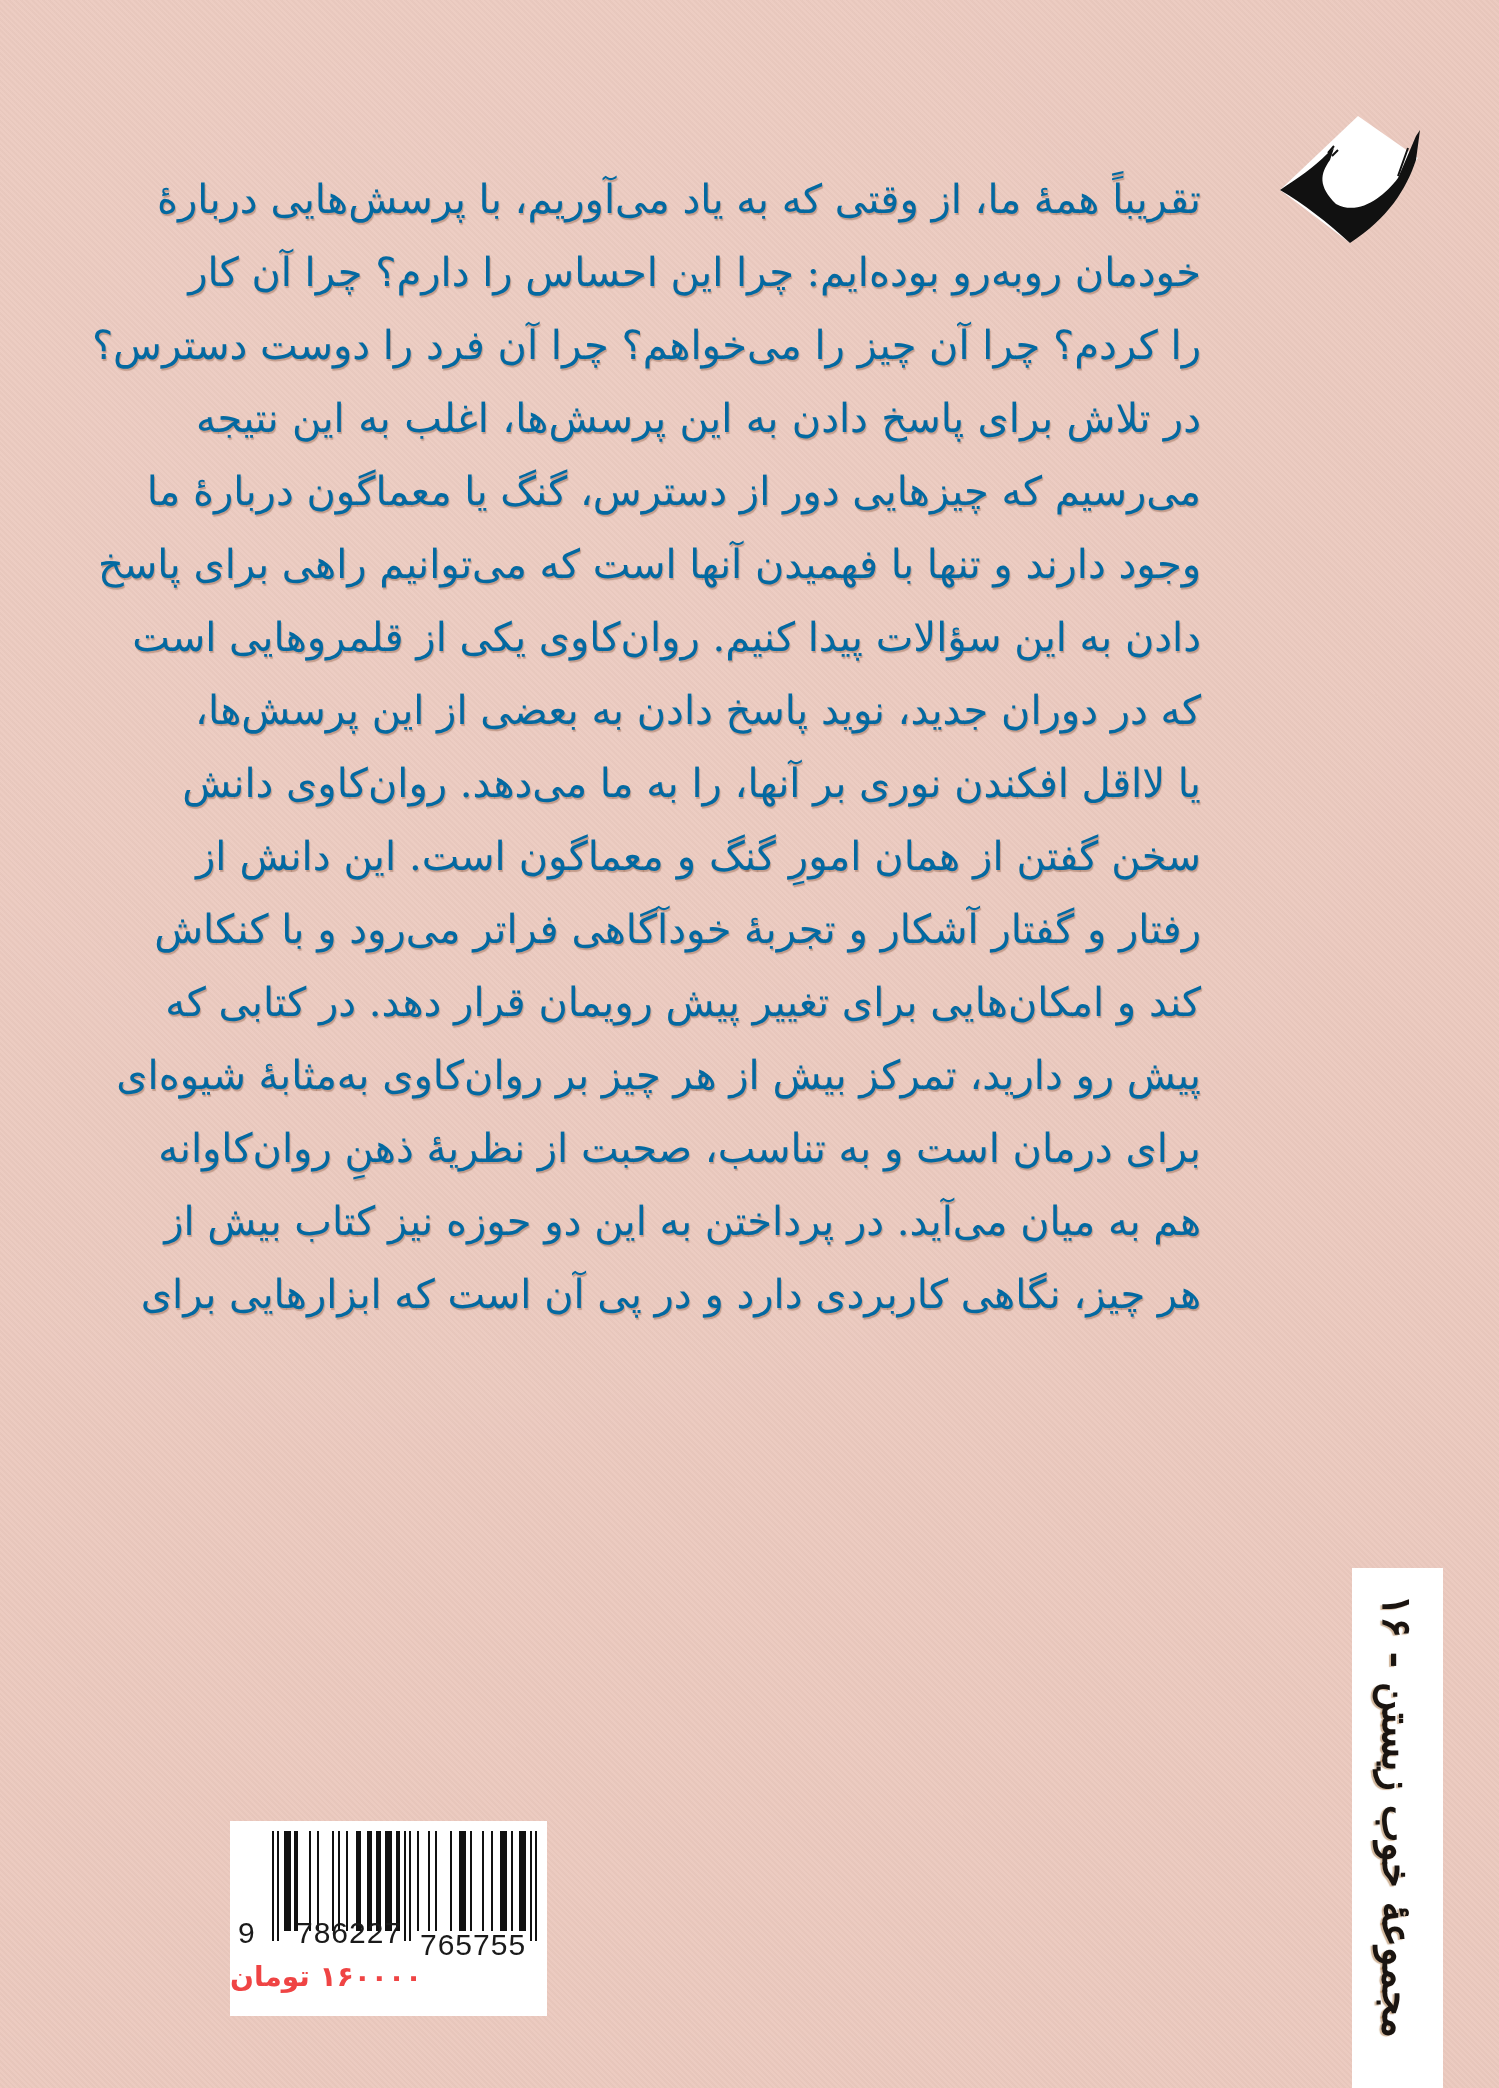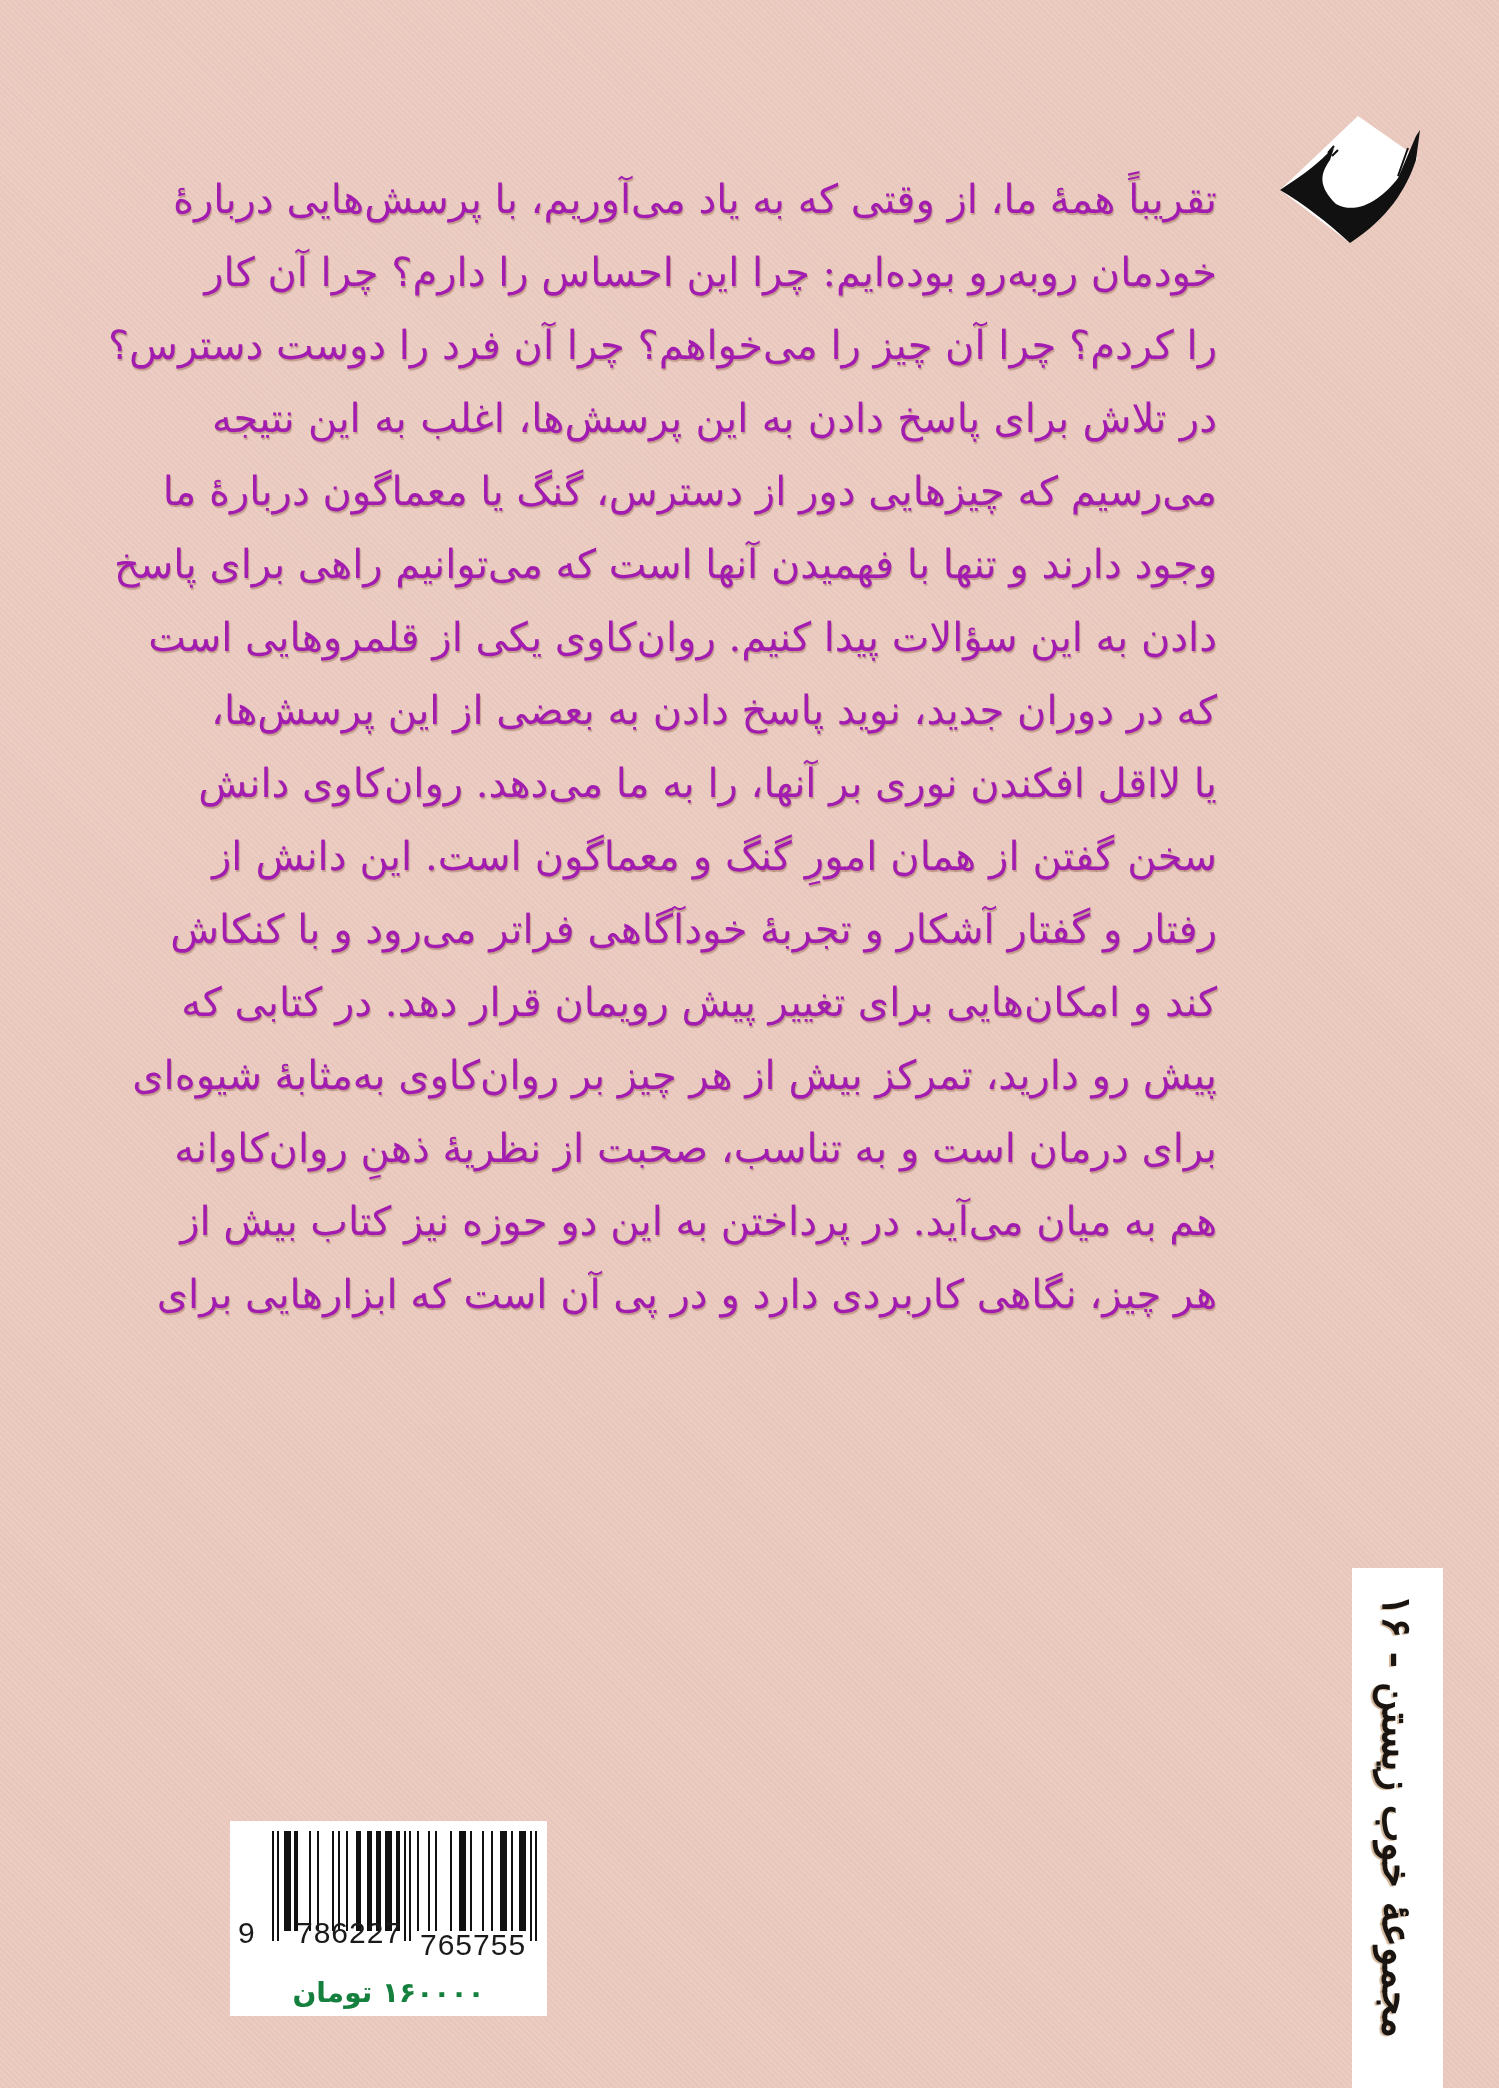--- a/index.html
+++ b/index.html
@@ -19,27 +19,27 @@
   }
   .logo {
     position: absolute;
     left: 1258px;
     top: 108px;
     width: 180px;
     height: 140px;
   }
   .blurb {
     position: absolute;
-    left: 212px;
+    left: 196px;
     top: 163px;
     width: 1005px;
     direction: rtl;
     text-align: justify;
     text-align-last: justify;
-    color: #a21caf;
+    color: #0369a1;
   }
   .blurb .line {
     display: block;
     height: 73px;
     line-height: 73px;
     font-size: 40px;
     white-space: nowrap;
     text-align: justify;
     text-align-last: justify;
     text-shadow: 1px 2px 1px rgba(120,70,40,0.35);
@@ -72,28 +72,28 @@
     font-size: 30px;
     color: #1a1a1a;
     line-height: 34px;
   }
   .barcode-digits .d-lead { position: absolute; left: 0; }
   .barcode-digits .d-left { position: absolute; left: 58px; letter-spacing: 1px; }
   .barcode-digits .d-right { position: absolute; left: 182px; letter-spacing: 1px; margin-top: 12px; }
   .price {
     position: absolute;
     left: 0;
-    top: 152px;
+    top: 136px;
     width: 317px;
-    text-align: center;
+    text-align: left;
     direction: rtl;
     font-family: "DejaVu Sans", sans-serif;
     font-weight: bold;
     font-size: 28px;
-    color: #15803d;
+    color: #ef4444;
     line-height: 40px;
   }
   .series-strip {
     position: absolute;
     left: 1352px;
     top: 1568px;
     width: 91px;
     height: 520px;
     background: #ffffff;
   }

